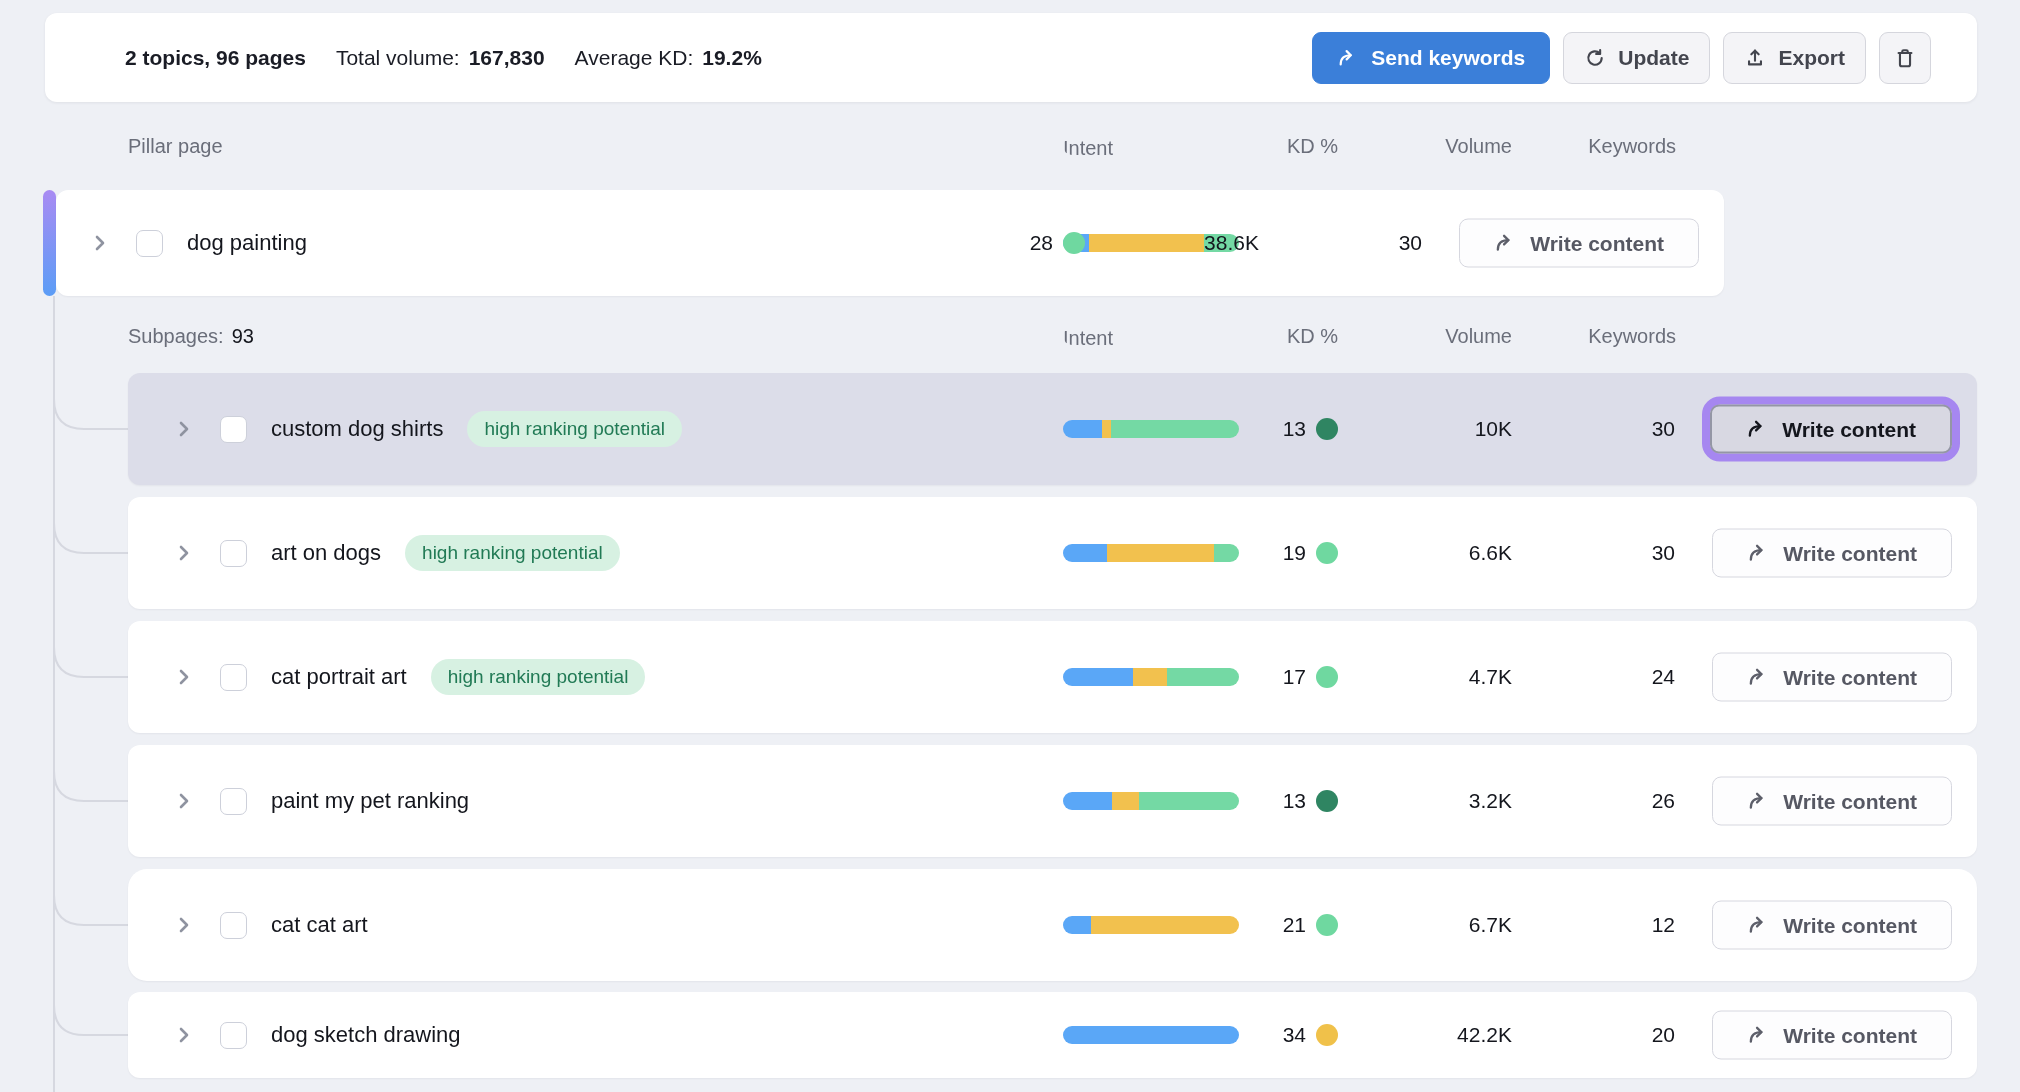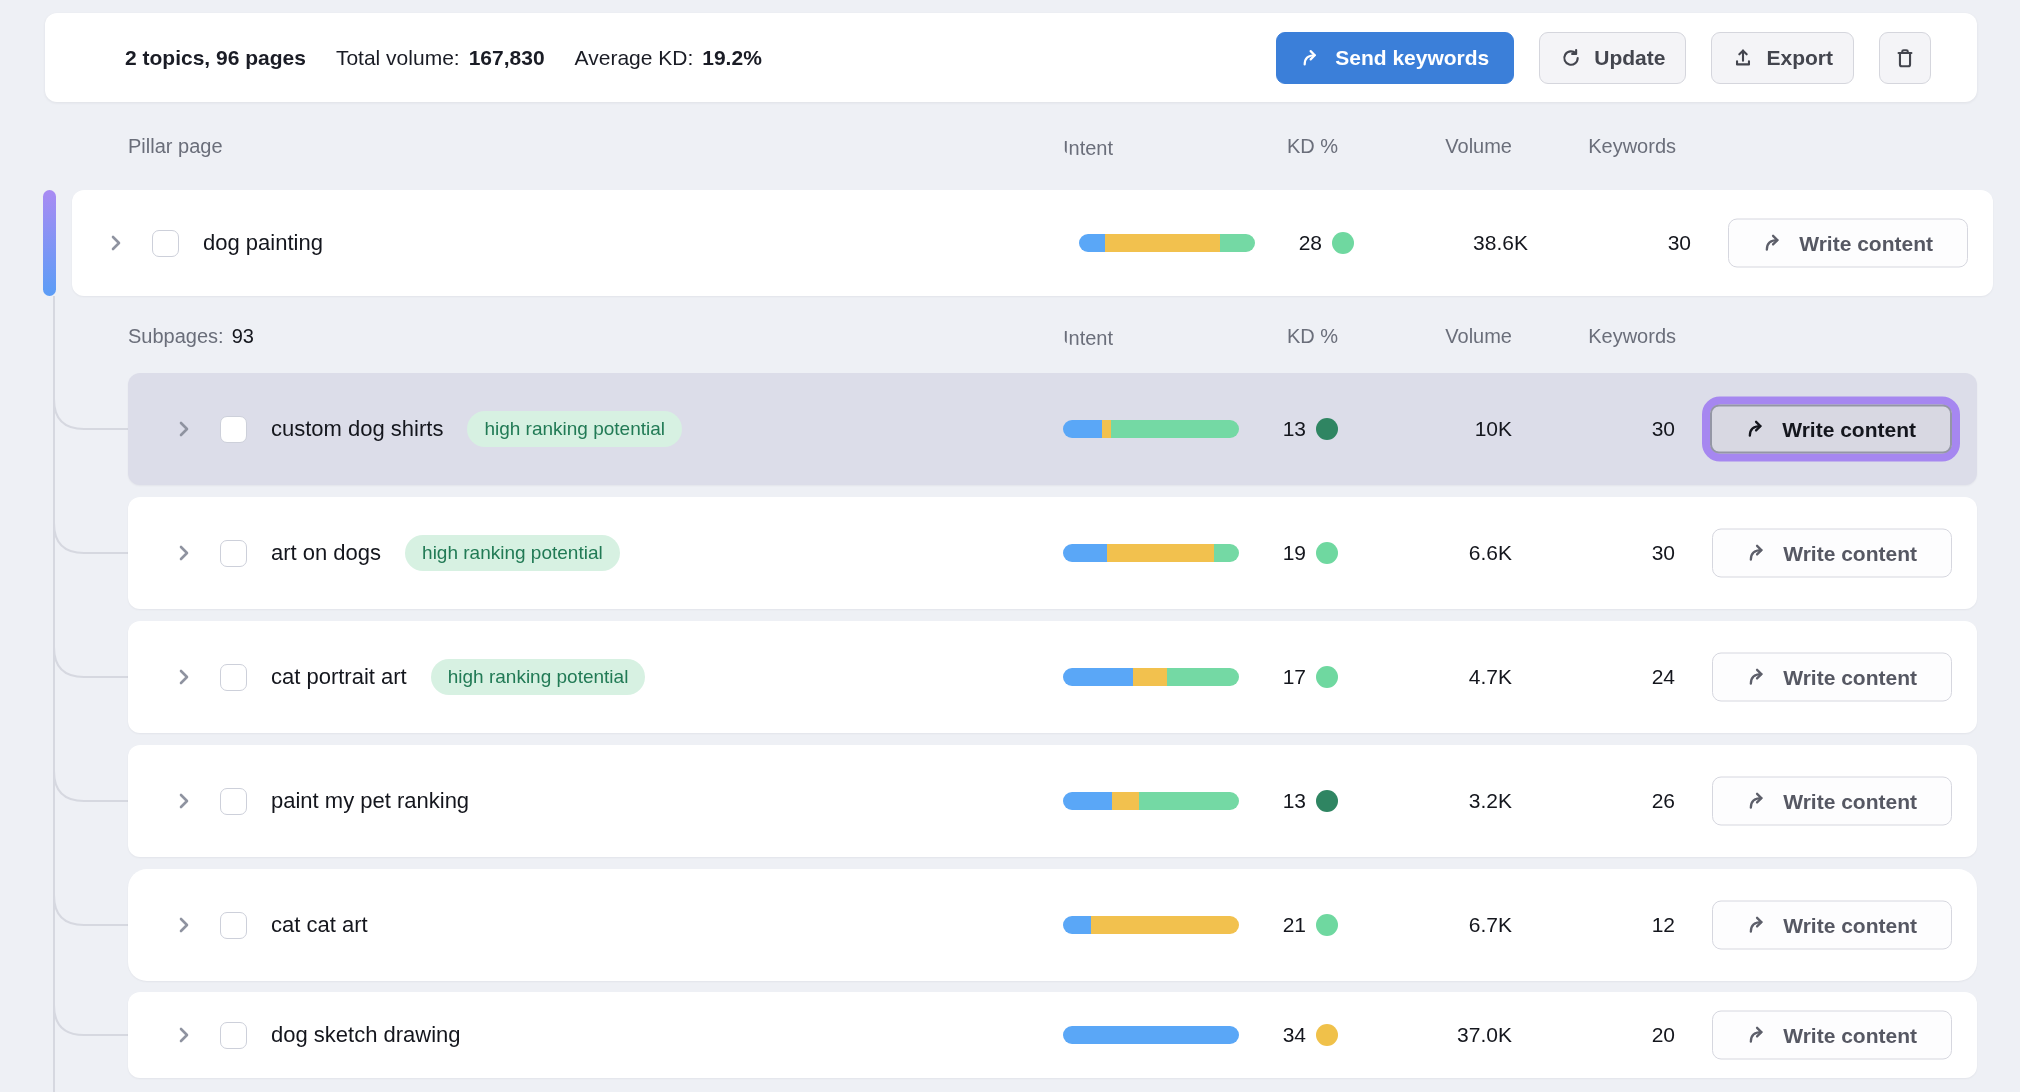--- a/index.html
+++ b/index.html
@@ -11,21 +11,21 @@
   #topbar { position:absolute; left:45px; top:13px; width:1932px; height:89px; background:#fff;
             border-radius:12px; box-shadow:0 1px 3px rgba(25,28,40,.07);
             display:flex; align-items:center; padding:0 46px 0 80px; gap:30px; }
   .stat { display:flex; align-items:center; gap:9px; font-size:21px; color:#1A1C25; white-space:nowrap; }
   .stat .lbl { font-weight:400; }
   .stat .val, .stat.strong { font-weight:700; }
   .spacer { flex:1; }
   #actions { display:flex; align-items:center; gap:13px; }
   .btn { display:flex; align-items:center; gap:12px; height:52px; padding:0 20px; border-radius:9px;
          border:1.5px solid #D5D6DD; background:#F4F4F7; color:#43454E; font-size:21px; font-weight:600;
-         font-family:inherit; cursor:pointer; white-space:nowrap;margin-left:12px; }
+         font-family:inherit; cursor:pointer; white-space:nowrap; }
   .btn svg { width:22px; height:22px; display:block; }
   .btn.primary { background:#3B7FD9; border:1.5px solid #3B7FD9; color:#fff; padding:0 24px; }
   .btn.icon-only { width:52px; padding:0; justify-content:center; }
 
   
   .colhead { position:absolute; left:0; width:2020px; height:48px; }
   #head1 { top:122px; } #head2 { top:312px; }
   .colhead .h { position:absolute; top:50%; transform:translateY(-50%); font-size:20px; color:#6A6E7A; white-space:nowrap; }
   .h.pillar { left:128px; }
   .h.intent { left:1063px; }
@@ -36,21 +36,21 @@
   .h.sublabel b { color:#14161D; font-weight:400; }
 
   
   #tree { position:absolute; left:0; top:0; pointer-events:none; }
 
   
   #accent { position:absolute; left:43px; top:190px; width:13px; height:106px; border-radius:8px;
             background:linear-gradient(180deg,#A98BF3,#5B9DF6); }
   .row { position:absolute; left:128px; width:1849px; background:#fff; border-radius:12px;
          box-shadow:0 1px 2px rgba(25,28,40,.05); }
-  .row.pillar { left:72px; width:1921px; }
+  .row.pillar { left:56px; width:1668px; }
   .row.hl { background:#DCDDE9; }
   .left { position:absolute; left:44px; top:0; height:100%; display:flex; align-items:center; gap:24px; }
   .row.pillar .left { left:32px; }
   .chev { width:24px; height:24px; color:#8F93A0; cursor:pointer; }
   .chev svg { width:24px; height:24px; display:block; }
   .cbx { width:27px; height:27px; background:#fff; border:1.5px solid #CDD0DA; border-radius:7px; cursor:pointer; }
   .title { font-size:22px; color:#14161D; white-space:nowrap; }
   .badge { font-size:19px; color:#217A55; background:#D7F1E2; padding:7px 17px; border-radius:999px; white-space:nowrap; }
   .intent { position:absolute; left:935px; top:50%; transform:translateY(-50%); width:176px; height:18px;
             border-radius:9px; overflow:hidden; display:flex; }
@@ -371,21 +371,21 @@
           <span class="cbx"></span>
           <span class="title">dog sketch drawing</span>
         </div>
         <div class="intent">
           <span style="width: 100%; background: rgb(90, 167, 247);"></span>
         </div>
         <div class="kd">
           <span class="num">34</span>
           <span class="dot" style="background: rgb(240, 193, 74);"></span>
         </div>
-        <span class="cell vol">37.0K</span>
+        <span class="cell vol">42.2K</span>
         <span class="cell kw">20</span>
         <div class="write-wrap">
           <button class="write">
             <span class="wicon">
               <svg viewBox="0 0 24 24" fill="none" stroke="currentColor" stroke-width="2.4" stroke-linecap="round" stroke-linejoin="round">
                 <path d="M4 19c0-7.5 4.5-10 11-10"></path>
                 <path d="M10.5 4.5L15 9l-4.5 4.5"></path>
               </svg>
             </span>
             <span class="wlabel">Write content</span>

